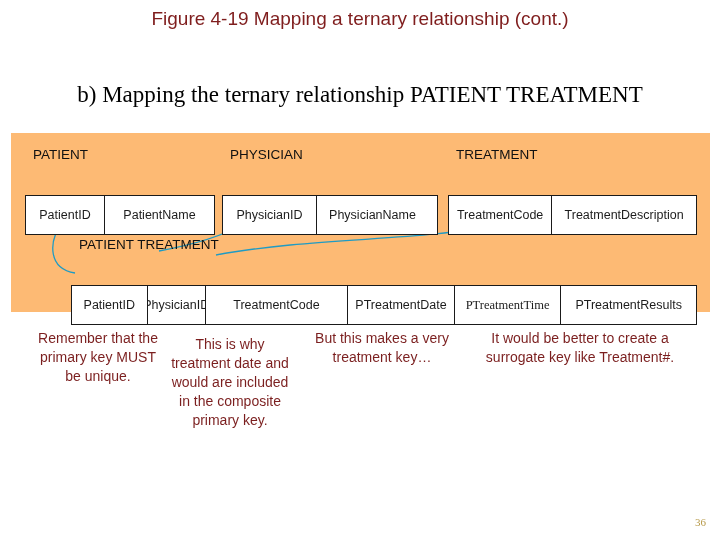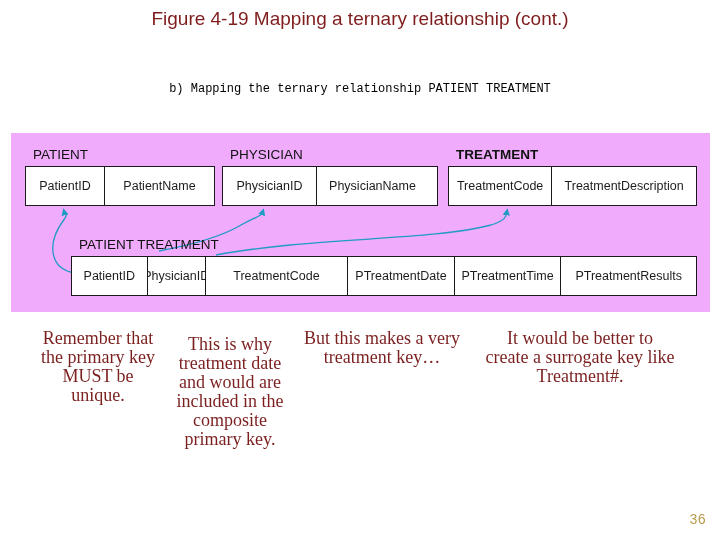--- a/index.html
+++ b/index.html
@@ -30,34 +30,34 @@
     font-size: 19px;
     color: #7f1d1d;
     letter-spacing: 0px;
     white-space: nowrap;
   }
   .sub-title {
     position: absolute;
     left: 0; top: 82px;
     width: 720px;
     text-align: center;
-    font-family: Liberation Mono, monospace;
-    font-size: 12px;
+    font-family: Liberation Serif, serif;
+    font-size: 23px;
     color: #000000;
     white-space: nowrap;
   }
 
   
   #diagram-panel {
     position: absolute;
     left: 11px;
     top: 133px;
     width: 699px;
     height: 179px;
-    background: #f0abfc;
+    background: #fdba74;
   }
   #arrow-layer {
     position: absolute;
     left: 0; top: 0;
     width: 699px; height: 179px;
     pointer-events: none;
   }
 
   .tbl-label {
     position: absolute;
@@ -66,20 +66,21 @@
     color: #111111;
     white-space: nowrap;
   }
   .tbl {
     position: absolute;
     display: flex;
     background: #ffffff;
     border: 1.6px solid #1a1a1a;
     box-sizing: border-box;
     height: 40px;
+    margin-top: 29px;
   }
   .tbl .cell {
     display: flex;
     align-items: center;
     justify-content: center;
     font-family: "Liberation Sans", sans-serif;
     font-size: 12.5px;
     color: #1c1c1c;
     box-sizing: border-box;
     white-space: nowrap;
@@ -98,53 +99,53 @@
   
   #tbl-physician { left: 211px; top: 33px; width: 216px; }
   #tbl-physician .c0 { width: 93px; }
   #tbl-physician .c1 { width: 112px; }
   #lbl-physician { left: 219px; top: 14px; }
 
   
   #tbl-treatment { left: 437px; top: 33px; width: 249px; }
   #tbl-treatment .c0 { width: 113px; }
   #tbl-treatment .c1 { width: 160px; }
-  #lbl-treatment { left: 445px; top: 14px; font-weight: bold; }
+  #lbl-treatment { left: 445px; top: 14px; }
 
   
   #tbl-pt { left: 60px; top: 123px; width: 626px; }
   #tbl-pt .c0 { width: 77px; }
   #tbl-pt .c1 { width: 60px; }
   #tbl-pt .c2 { width: 147px; }
   #tbl-pt .c3 { width: 110px; }
-  #tbl-pt .c4 { width: 110px; }
+  #tbl-pt .c4 { width: 110px; font-family: Liberation Serif, serif; }
   #tbl-pt .c5 { width: 140px; }
   #lbl-pt { left: 68px; top: 104px; }
 
   
   .note {
     position: absolute;
-    font-family: Liberation Serif, serif;
-    font-size: 18px;
+    font-family: Liberation Sans, sans-serif;
+    font-size: 14px;
     line-height: 19px;
     color: #7b1f1f;
     text-align: center;
   }
   #note-0 { left: 34px;  top: 329px; width: 128px; }
   #note-1 { left: 166px; top: 335px; width: 128px; }
   #note-2 { left: 300px; top: 329px; width: 164px; }
   #note-3 { left: 484px; top: 329px; width: 192px; }
 
   
   #page-number {
     position: absolute;
     right: 14px;
     bottom: 12px;
-    font-family: Liberation Mono, monospace;
-    font-size: 14px;
+    font-family: Liberation Serif, serif;
+    font-size: 11px;
     color: #b79a4a;
   }
 </style>
 </head>
 <body>
 
 <div id="slide">
 
   <div class="fig-title">Figure 4-19 Mapping a ternary relationship (cont.)</div>
   <div class="sub-title">b) Mapping the ternary relationship PATIENT TREATMENT</div>

